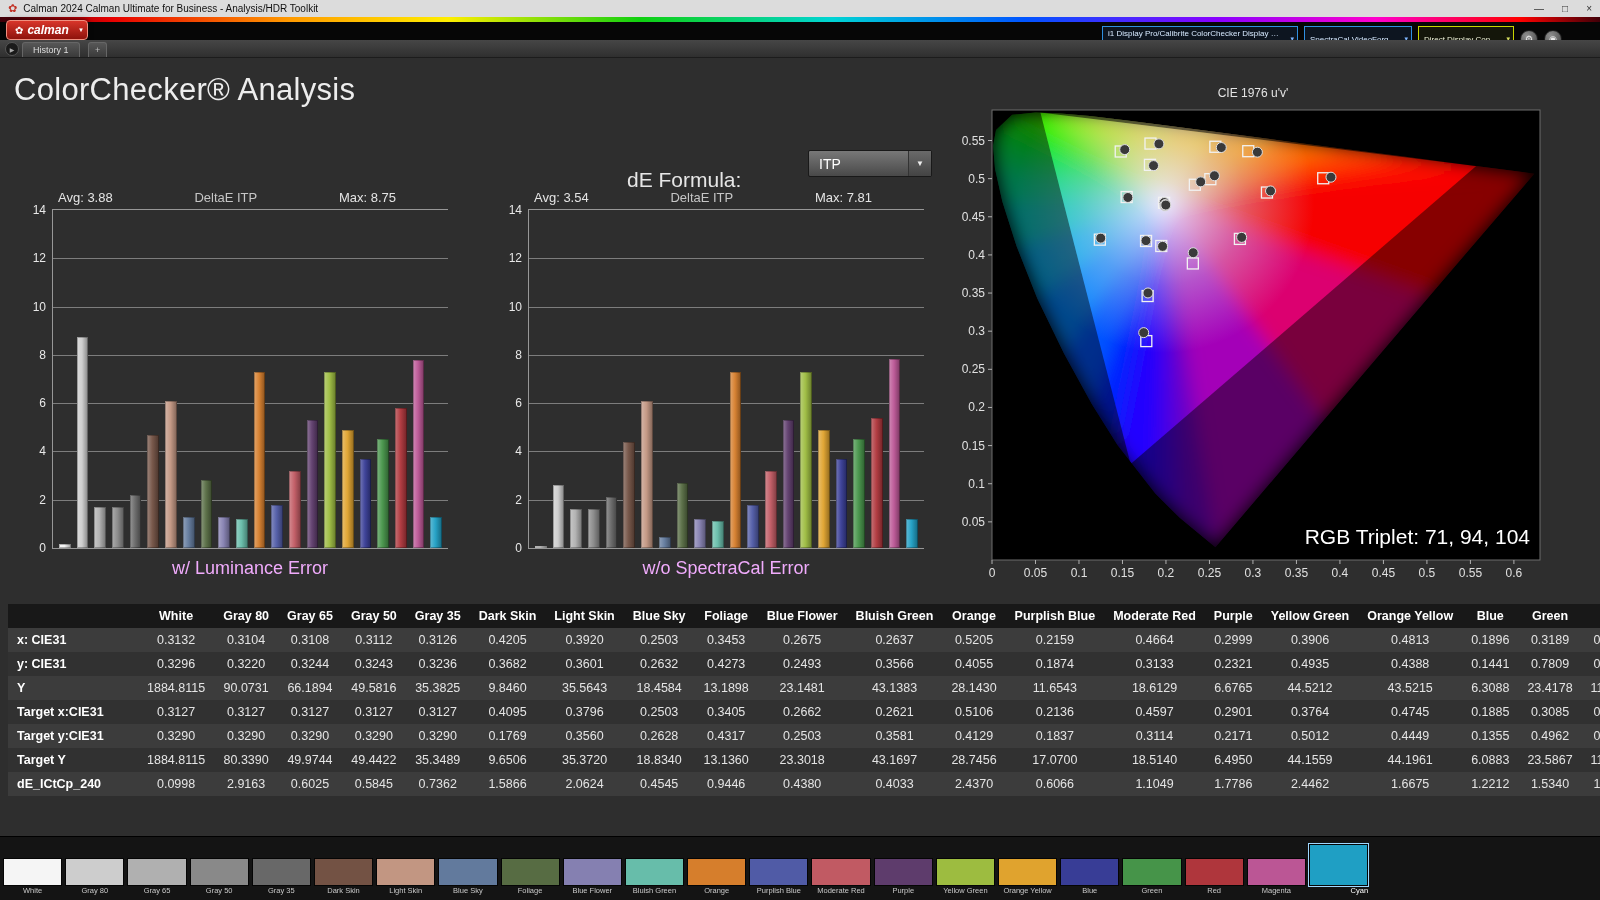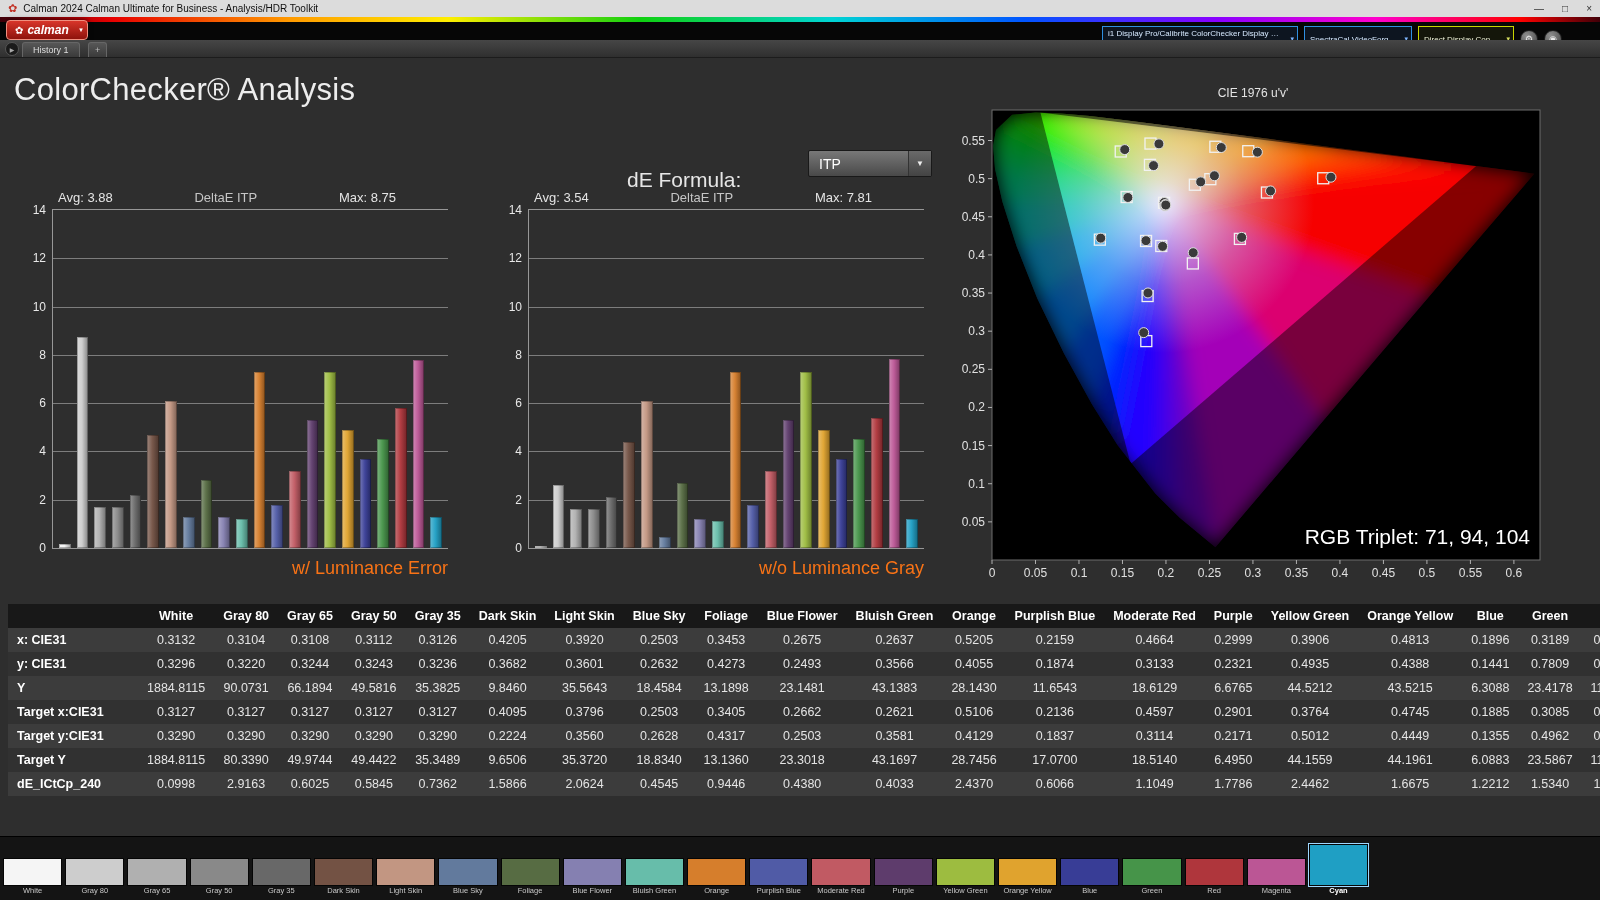--- a/index.html
+++ b/index.html
@@ -46,21 +46,21 @@
   
   .chart-panel{position:absolute;top:190px;width:430px;}
   #chart0{left:18px;} #chart1{left:494px;}
   .chart-head{display:flex;justify-content:space-between;align-items:flex-end;padding:0 52px 4px 40px;font-size:13px;color:#e4e4e4;}
   .chart-title{color:#c6c6c6;}
   .chart-body{position:relative;margin-left:34px;height:340px;border:1px solid #979797;border-right:none;box-sizing:border-box;}
   .gridline{position:absolute;left:0;right:0;height:1px;background:#7d7d7d;}
   .ytick{position:absolute;right:calc(100% + 7px);transform:translateY(-50%);font-size:12px;color:#e8e8e8;line-height:1;}
   .bars{position:absolute;left:0;right:0;top:0;bottom:0;display:flex;align-items:flex-end;gap:6px;padding:0 6px;}
   .bar{flex:1;min-width:0;background-image:linear-gradient(90deg,rgba(255,255,255,.30),rgba(255,255,255,.04) 45%,rgba(0,0,0,.35));box-shadow:inset 0 0 0 1px rgba(0,0,0,.28);}
-  .chart-xlabel{margin-left:34px;margin-top:9px;text-align:right;font-size:18px;color:#f97316;}
+  .chart-xlabel{margin-left:34px;margin-top:9px;text-align:center;font-size:18px;color:#f0abfc;}
 
   
   .cie-panel{position:absolute;left:950px;top:86px;width:606px;}
   .cie-title{text-align:center;font-size:12px;color:#e4e4e4;margin-bottom:2px;}
   #cie-svg text{font-family:"Liberation Sans","DejaVu Sans",sans-serif;}
 
   
   .table-wrap{position:absolute;top:604px;left:8px;right:0;height:214px;overflow:hidden;}
   #data-table{border-collapse:collapse;font-size:12.5px;white-space:nowrap;color:#e4e4e4;}
   #data-table th{background:#181818;color:#fff;font-weight:bold;padding:5px 9px;text-align:center;font-size:12.5px;}
@@ -69,21 +69,21 @@
   #data-table tbody tr:nth-child(odd){background:#3c3c3c;}
   #data-table tbody tr:nth-child(even){background:#313131;}
 
   
   .bottom-bar{position:absolute;top:836px;left:0;right:0;bottom:0;background:#141414;border-top:1px solid #000;}
   .swatches{position:absolute;left:3px;top:7px;right:232px;display:flex;gap:3px;align-items:flex-end;}
   .swatch{flex:1;min-width:0;display:flex;flex-direction:column;}
   .swatch .block{height:26px;border:1px solid #050505;}
   .swatch .lbl{font-size:7.5px;color:#c8c8c8;text-align:center;line-height:10px;height:10px;overflow:hidden;white-space:nowrap;}
   .swatch.selected .block{height:40px;outline:1px solid #9fd8ff;}
-  .swatch.selected .lbl{color:#fff;font-weight:bold;}
+  .swatch.selected .lbl{color:#fff;font-weight:normal;text-align:right;}
 </style>
 </head>
 <body>
 
 <div id="app">
 
   <div class="titlebar">
     <span class="app-ico">✿</span>
     <span class="title-text">Calman 2024 Calman Ultimate for Business - Analysis/HDR Toolkit</span>
     <div class="win-controls">
@@ -234,21 +234,21 @@
           <div class="bar" style="height: 37.8571%; background-color: rgb(94, 60, 108);"></div>
           <div class="bar" style="height: 52.1429%; background-color: rgb(157, 188, 64);"></div>
           <div class="bar" style="height: 35%; background-color: rgb(224, 163, 46);"></div>
           <div class="bar" style="height: 26.4286%; background-color: rgb(56, 61, 150);"></div>
           <div class="bar" style="height: 32.1429%; background-color: rgb(70, 148, 73);"></div>
           <div class="bar" style="height: 38.5714%; background-color: rgb(175, 54, 60);"></div>
           <div class="bar" style="height: 55.7857%; background-color: rgb(187, 86, 149);"></div>
           <div class="bar" style="height: 8.57143%; background-color: rgb(31, 159, 196);"></div>
         </div>
       </div>
-    <div class="chart-xlabel">w/o Luminance Gray</div>
+    <div class="chart-xlabel">w/o SpectraCal Error</div>
   </div>
 
   <div class="cie-panel">
     <div class="cie-title">CIE 1976 u'v'</div>
     <svg id="cie-svg" width="606" height="480" viewBox="0 0 606 480">
         <defs>
           <clipPath id="clip-horseshoe">
             <polygon points="265.4,445.3 230.0,416.1 205.3,391.6 167.3,342.8 141.8,302.1 114.0,251.5 87.3,196.6 66.5,144.0 52.4,99.7 45.0,66.7 43.1,43.8 46.0,27.9 62.1,12.8 85.5,10.4 110.9,11.4 140.0,14.0 175.2,18.2 218.2,23.7 270.2,30.6 330.4,38.4 393.0,46.7 450.0,54.1 494.6,59.9 549.1,67.1 584.3,71.7 478.7,194.9 373.4,318.4"></polygon>
           </clipPath>
           <clipPath id="clip-tri">
@@ -543,21 +543,21 @@
             <td>0.3085</td>
             <td>0.5466</td>
           </tr>
           <tr>
             <td class="rowlabel">Target y:CIE31</td>
             <td>0.3290</td>
             <td>0.3290</td>
             <td>0.3290</td>
             <td>0.3290</td>
             <td>0.3290</td>
-            <td>0.2224</td>
+            <td>0.1769</td>
             <td>0.3560</td>
             <td>0.2628</td>
             <td>0.4317</td>
             <td>0.2503</td>
             <td>0.3581</td>
             <td>0.4129</td>
             <td>0.1837</td>
             <td>0.3114</td>
             <td>0.2171</td>
             <td>0.5012</td>

